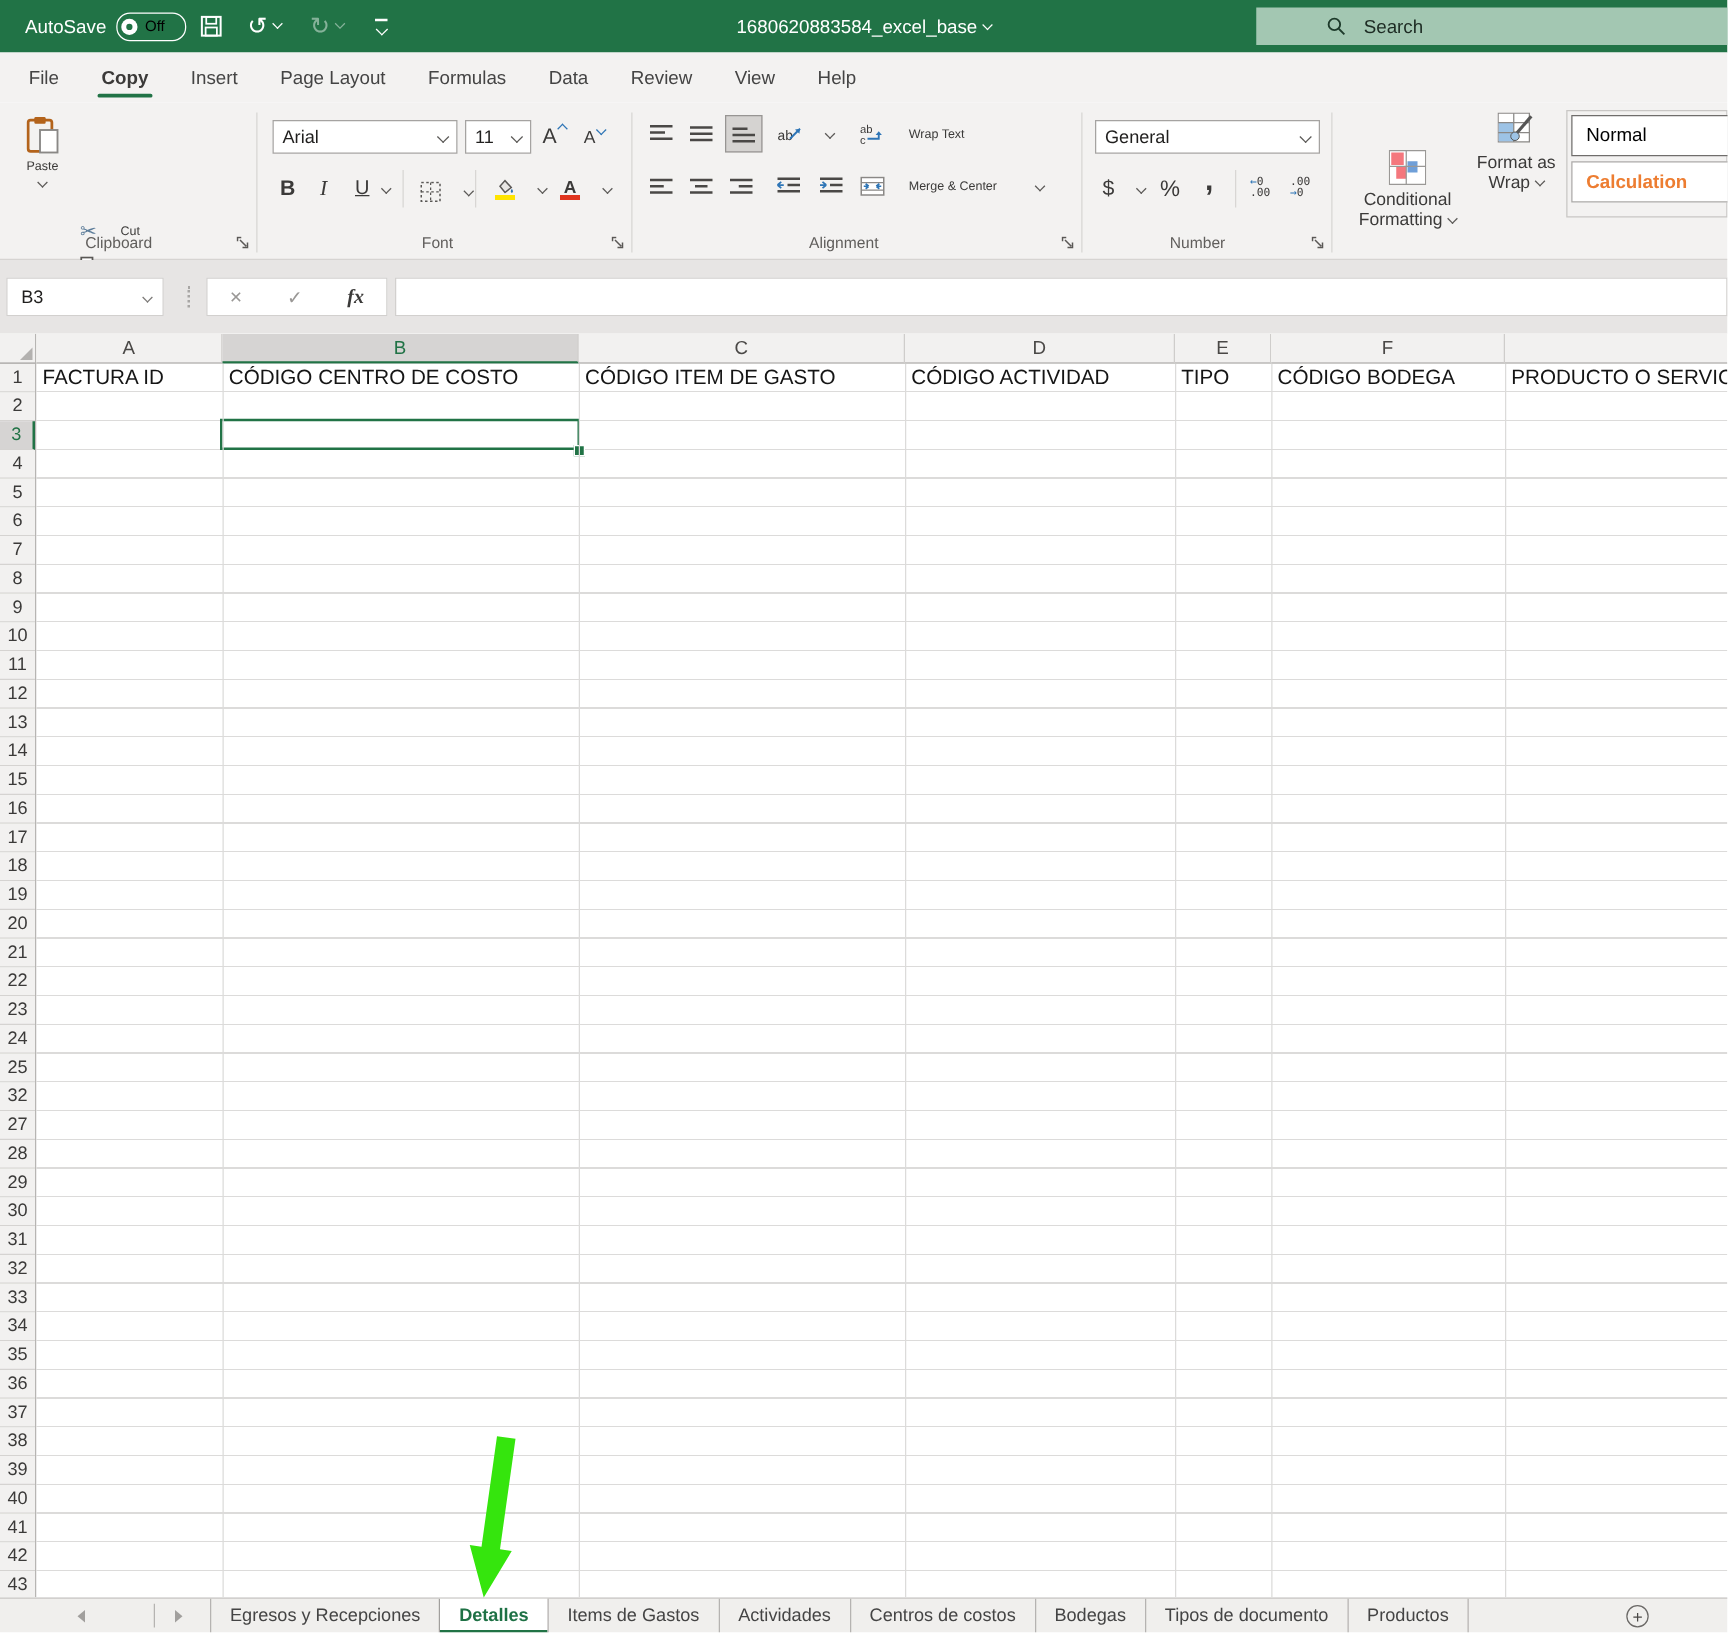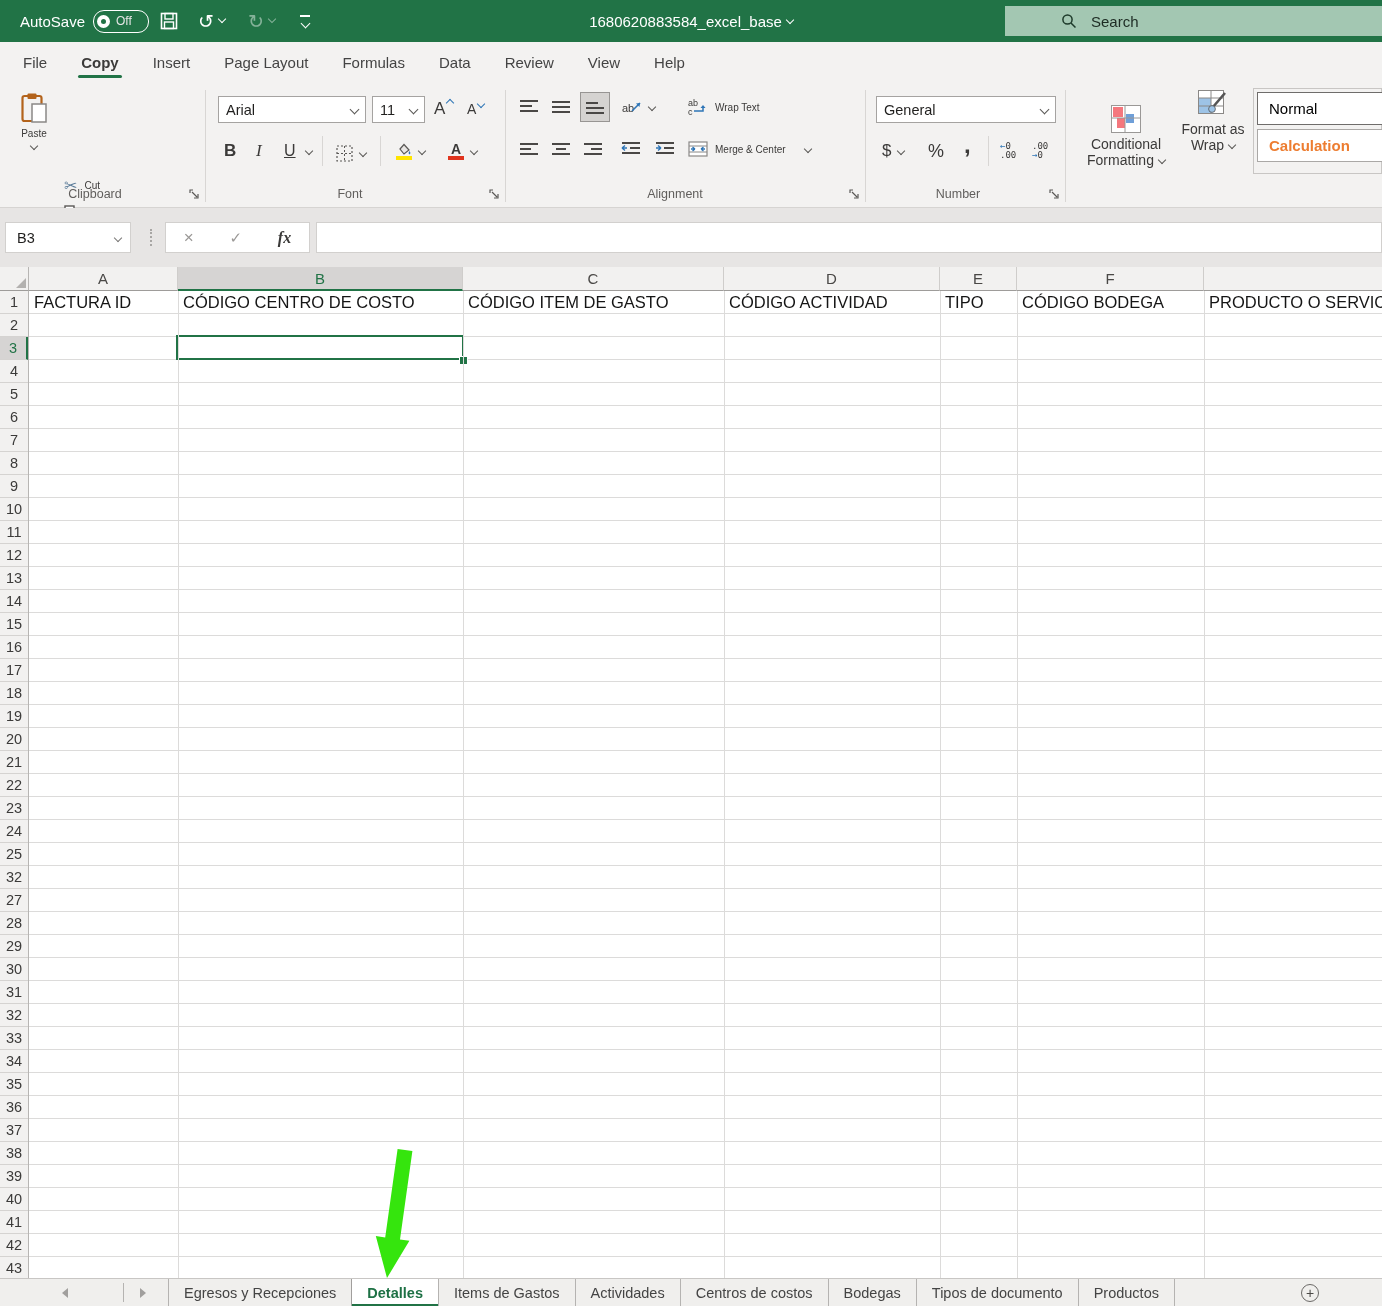--- a/index.html
+++ b/index.html
@@ -6,21 +6,21 @@
   #app{position:relative;width:1382px;height:1306px;overflow:hidden;
        font-family:"Liberation Sans",sans-serif;-webkit-font-smoothing:antialiased;}
   
   #titlebar{position:absolute;left:0;top:0;width:100%;height:42px;background:#217346;color:#fff;}
   .tb-item{position:absolute;top:0;height:42px;display:flex;align-items:center;}
   #autosave-label{left:20px;font-size:15px;}
   #autosave-toggle{left:93px;}
   .pill{width:54px;height:21px;border:1.5px solid #fff;border-radius:11px;display:flex;align-items:center;}
   .knob{width:13px;height:13px;background:#fff;border-radius:50%;margin-left:3px;position:relative;}
   .knob::after{content:'';position:absolute;left:4px;top:4px;width:5px;height:5px;border-radius:50%;background:#217346;}
-  .pill span{font-size:12px;margin-left:6px;color:#e5e5e5;}
+  .pill span{font-size:12px;margin-left:6px;color:#000000;}
   #save-btn{left:160px;}
   #undo-btn{left:198px;font-size:19px;}
   #redo-btn{left:248px;font-size:19px;color:rgba(255,255,255,.45);}
   .mini-chev{display:inline-block;width:5px;height:5px;border-right:1.3px solid #fff;border-bottom:1.3px solid #fff;
              transform:rotate(45deg);margin-left:5px;margin-top:-4px;}
   .mini-chev.dim{border-color:rgba(255,255,255,.45);}
   #qat-more{left:300px;flex-direction:column;justify-content:center;}
   #qat-more i{display:block;width:10px;height:2px;background:#fff;margin-bottom:3px;}
   #qat-more b{display:block;width:6px;height:6px;border-right:1.4px solid #fff;border-bottom:1.4px solid #fff;transform:rotate(45deg);margin:0 auto;}
   #doc-title{left:0;width:1382px;justify-content:center;font-size:15px;pointer-events:none;}
@@ -35,21 +35,21 @@
   .rtab.active::after{content:'';position:absolute;left:14px;right:14px;bottom:4px;height:3px;background:#217346;border-radius:2px;}
   
   #ribbon{position:absolute;left:0;top:82px;width:100%;height:126px;background:#f3f2f1;border-bottom:1px solid #d6d4d2;box-sizing:border-box;color:#3b3a39;}
   .gdiv{position:absolute;top:8px;height:184px;width:1px;background:#d8d6d4;top:8px;}
   .gdiv{height:112px;}
   .grp-label{position:absolute;bottom:6px;font-size:12.5px;color:#605e5c;text-align:center;}
   .launcher{position:absolute;bottom:7px;}
   .btn-label{font-size:10px;color:#3b3a39;}
   .chev{display:inline-block;width:6px;height:6px;border-right:1.4px solid #5a5856;border-bottom:1.4px solid #5a5856;transform:rotate(45deg);}
   .chev.s{width:5px;height:5px;}
-  .row-btn{position:absolute;display:flex;align-items:center;gap:7px;height:26px;}
+  .row-btn{position:absolute;display:flex;align-items:center;gap:19px;height:26px;}
   .combo{position:absolute;background:#fff;border:1px solid #a5a3a1;display:flex;align-items:center;font-size:14.5px;color:#201f1e;padding:0 7px;box-sizing:border-box;}
   .combo .chev{margin-left:auto;}
   .vbar{position:absolute;width:1px;background:#d8d6d4;}
   .lines-icon line{stroke:#4a4846;stroke-width:2;}
   .selbtn{background:#d5d3d1;border:1px solid #979593;}
   .iconbox{display:flex;align-items:center;justify-content:center;}
   .blue{color:#2e75b6;}
   .decimal{display:flex;flex-direction:column;font-size:9px;line-height:9px;font-family:"DejaVu Sans Mono",monospace;color:#3b3a39;}
   .decimal .blue{color:#2e75b6;}
   .style-cell{position:absolute;height:33px;background:#fff;display:flex;align-items:center;padding-left:11px;font-size:15px;box-sizing:border-box;}
@@ -378,21 +378,21 @@
           <span><span class="blue">→</span>0</span>
         </span>
     </div>
     <div class="grp-label" style="left:898px;width:120px;">Number</div>
     <svg class="launcher" style="left:1049px;" width="11" height="11" viewBox="0 0 11 11">
       <path d="M1 4 V1 H4 M3 3 L8 8 M9 5 V9 H5" fill="none" stroke="#5a5856" stroke-width="1.2"></path>
     </svg>
 
     <div class="gdiv" style="left:1065px;top:8px;"></div>
 
-    <div class="row-btn" style="left:1080px;top:8px;width:92px;height:90px;flex-direction:column;justify-content:center;gap:3px;">
+    <div class="row-btn" style="left:1080px;top:8px;width:92px;height:90px;flex-direction:column;justify-content:flex-end;gap:3px;">
       <svg width="30" height="28" viewBox="0 0 30 28">
         <rect x="0.5" y="0.5" width="29" height="27" fill="#fff" stroke="#9a9896"></rect>
         <rect x="2" y="2" width="10" height="10" fill="#f4777d"></rect>
         <rect x="6" y="13" width="8" height="10" fill="#f4777d"></rect>
         <rect x="15" y="9" width="8" height="9" fill="#6f9fd8"></rect>
         <line x1="14" y1="0.5" x2="14" y2="27.5" stroke="#9a9896"></line>
         <line x1="0.5" y1="13" x2="29.5" y2="13" stroke="#9a9896"></line>
       </svg>
       <span class="btn-label" style="font-size:14px;line-height:16px;">Conditional</span>
       <span class="btn-label" style="font-size:14px;line-height:10px;display:flex;align-items:center;gap:5px;">

